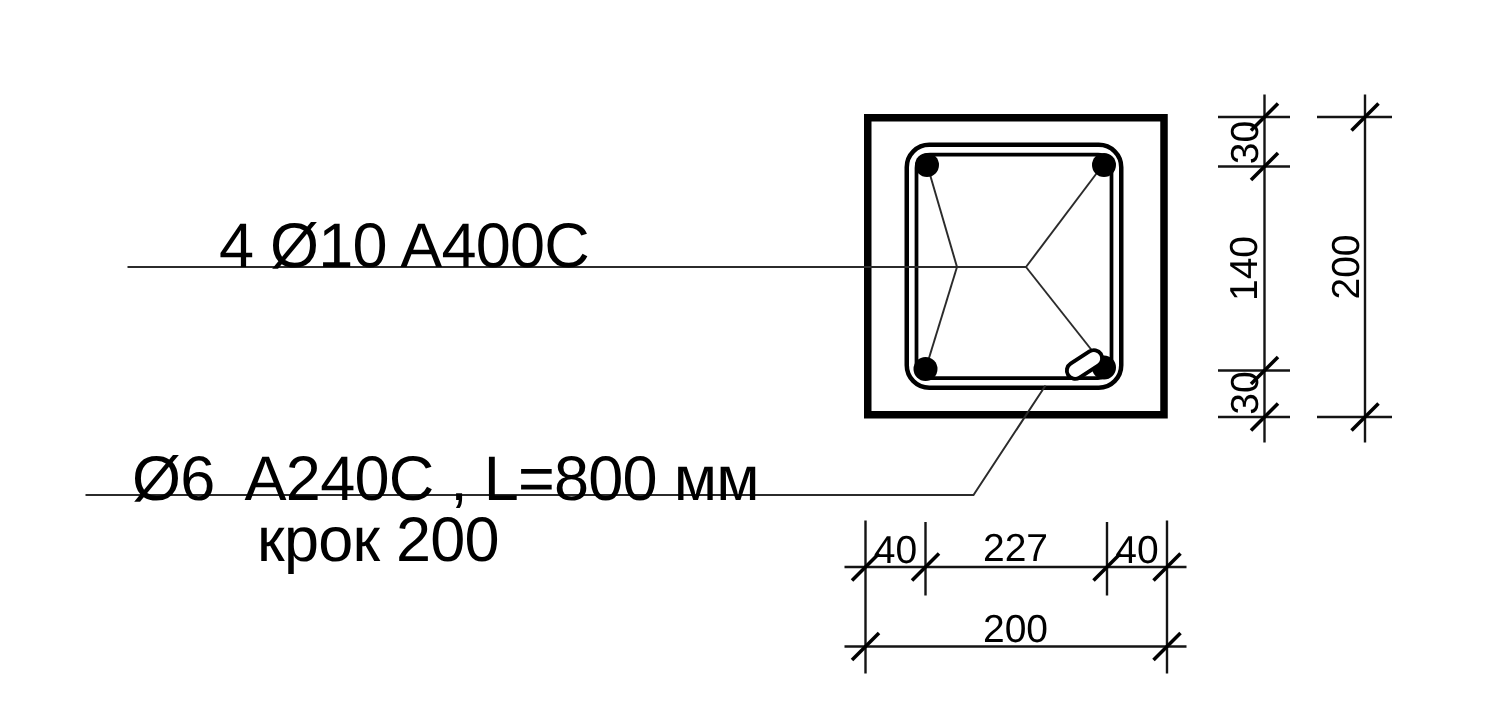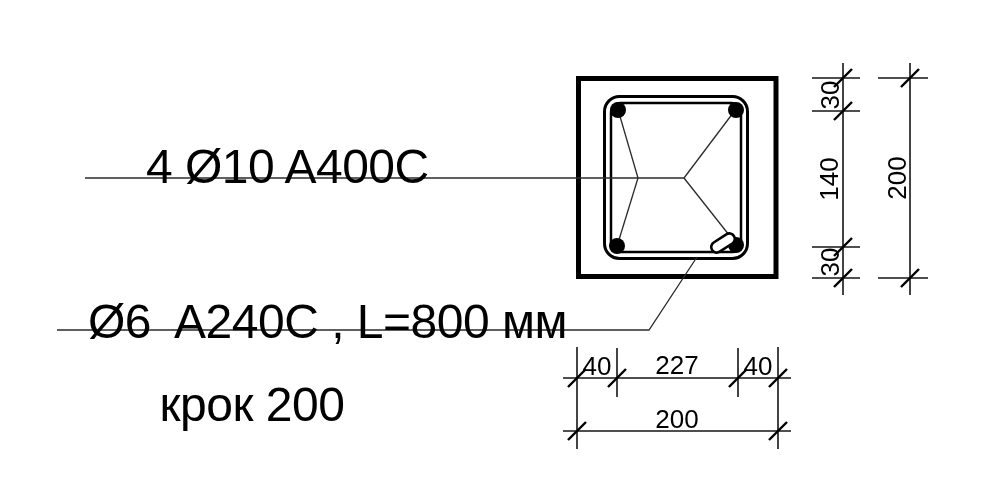--- a/index.html
+++ b/index.html
@@ -19,21 +19,21 @@
   .s-med   { stroke: #000; stroke-width: 3;   fill: none; }
   .s-med2  { stroke: #000; stroke-width: 2.5; fill: none; }
   .s-dim   { stroke: #141414; stroke-width: 1.6; fill: none; }
   .s-thin  { stroke: #2b2b2b; stroke-width: 1.3; fill: none; }
   .s-tick  { stroke: #000; stroke-width: 2.4; }
   .dot     { fill: #000; stroke: none; }
   .hook    { fill: #fff; stroke: #000; stroke-width: 2.6; }
 
   
   .lbl { position: absolute; white-space: pre; line-height: 1.1; }
-  .lbl-big { font-size: 48px; letter-spacing: -0.5px; }
+  .lbl-big { font-size: 42px; letter-spacing: -0.5px; }
   .dim { font-size: 26px; }
   .ctr { transform: translateX(-50%); }
   .rot { transform: translate(-50%,-50%) rotate(-90deg); transform-origin: center; }
 </style>
 </head>
 <body>
 
 <div class="canvas">
 
   <svg width="1000" height="483" viewBox="0 0 1000 483">
@@ -103,21 +103,21 @@
       <line class="s-dim" x1="910" y1="63" x2="910" y2="295"></line>
       <line class="s-tick" x1="901" y1="87" x2="919" y2="69"></line>
       <line class="s-tick" x1="901" y1="287" x2="919" y2="269"></line>
     </g>
   </svg>
 
   <div class="lbl lbl-big" style="left:146px; top:141px;">4 Ø10 A400C</div>
 
   <div class="lbl lbl-big" style="left:88px; top:296px;">Ø6  A240C , L=800 мм</div>
 
-  <div class="lbl lbl-big ctr" style="left:252px; top:337px;margin-top:42px;">крок 200</div>
+  <div class="lbl lbl-big ctr" style="left:252px; top:337px;">крок 200</div>
 
   <div class="lbl dim ctr" style="left:597px; top:352px;">40</div>
   <div class="lbl dim ctr" style="left:677px; top:351px;">227</div>
   <div class="lbl dim ctr" style="left:758px; top:352px;">40</div>
   <div class="lbl dim ctr" style="left:677px; top:405px;">200</div>
 
   <div class="lbl dim rot" style="left:830px; top:95px;">30</div>
   <div class="lbl dim rot" style="left:829px; top:179px;">140</div>
   <div class="lbl dim rot" style="left:830px; top:262px;">30</div>
   <div class="lbl dim rot" style="left:897px; top:178px;">200</div>

